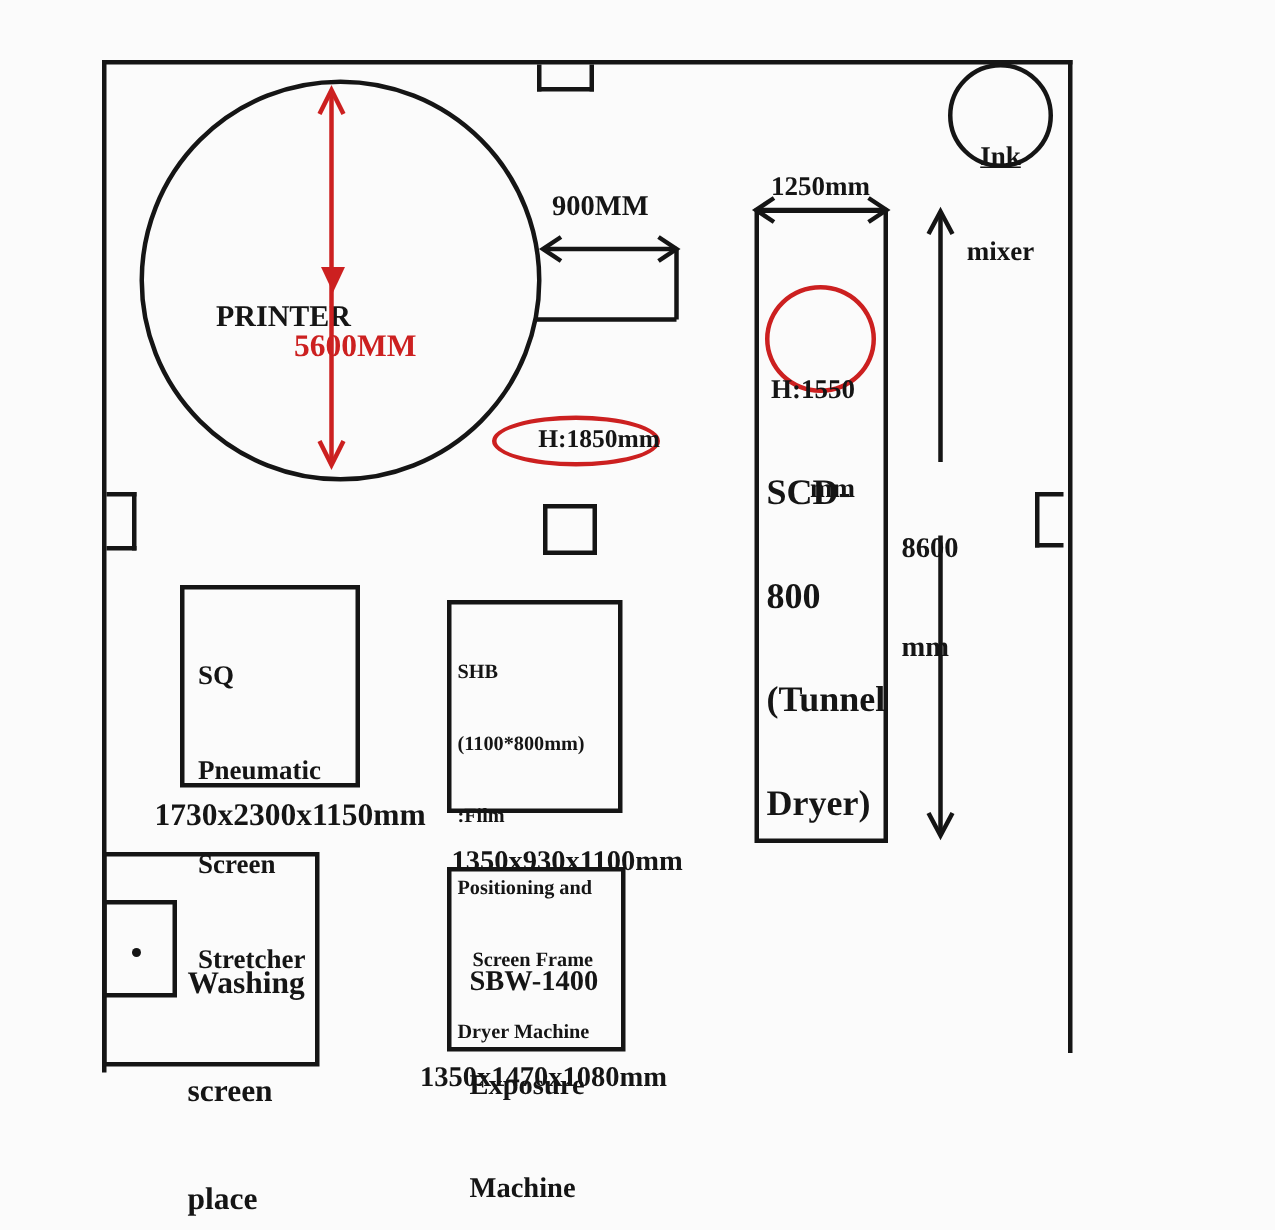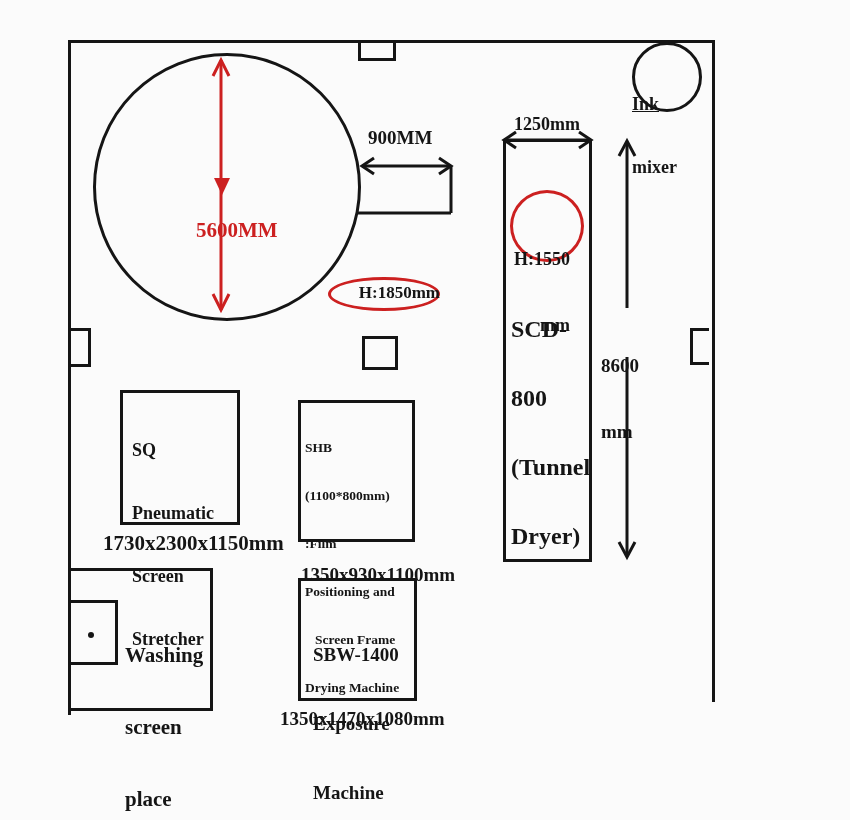--- a/index.html
+++ b/index.html
@@ -43,21 +43,21 @@
 
   
   .printer-label{left:144px;top:156px;font-size:20px;line-height:22px;}
   .dim-5600{left:196px;top:218px;font-size:21px;color:#cc2020;}
   .dim-900{left:368px;top:127px;font-size:19px;}
   .dim-1250{left:514px;top:114px;font-size:18px;}
   .h1850-label{left:328px;top:283px;width:112px;text-align:right;font-size:17px;}
   .h1550-label{left:514px;top:204px;font-size:18px;line-height:22px;text-align:right;}
   .scd-label{left:511px;top:272px;font-size:24px;line-height:23px;}
   .dim-8600{left:601px;top:311px;font-size:19px;line-height:22px;}
-  .ink-label{left:632px;top:52px;width:70px;text-align:left;font-size:18px;line-height:21px;}
+  .ink-label{left:632px;top:52px;width:70px;text-align:center;font-size:18px;line-height:21px;}
   .ink-label .ul{text-decoration:underline;}
   .sq-label{left:132px;top:398px;font-size:18px;line-height:21px;}
   .sq-dims{left:103px;top:531px;font-size:21px;}
   .shb-label{left:305px;top:408px;font-size:13.5px;line-height:16px;}
   .shb-label .indent{padding-left:10px;}
   .shb-dims{left:301px;top:564px;font-size:19px;}
   .sbw-label{left:313px;top:597px;font-size:19px;line-height:23px;}
   .sbw-dims{left:280px;top:708px;font-size:19px;}
   .washing-label{left:125px;top:595px;font-size:21px;line-height:24px;}
 
@@ -70,20 +70,21 @@
 <div class="abs line wall-left"></div>
 <div class="abs line wall-right"></div>
 
 <div class="bx notch-top"></div>
 <div class="bx notch-left"></div>
 <div class="bx notch-right"></div>
 <div class="bx small-square"></div>
 
 <div class="bx printer-circle"></div>
 <div class="label printer-label">
+  <div>PRINTER</div>
 </div>
 <div class="label dim-5600">5600MM</div>
 <div class="label dim-900">900MM</div>
 <div class="bx red-border h1850-ellipse"></div>
 <div class="label h1850-label">H:1850mm</div>
 
 <div class="bx ink-circle"></div>
 <div class="label ink-label">
   <div class="ul">Ink</div>
   <div>mixer</div>
@@ -116,21 +117,21 @@
 </div>
 <div class="label sq-dims">1730x2300x1150mm</div>
 
 <div class="bx shb-box"></div>
 <div class="label shb-label">
   <div>SHB</div>
   <div>(1100*800mm)</div>
   <div>:Film</div>
   <div>Positioning and</div>
   <div class="indent">Screen Frame</div>
-  <div>Drying Machine</div>
+  <div>Dryer Machine</div>
 </div>
 <div class="label shb-dims">1350x930x1100mm</div>
 
 <div class="bx sbw-box"></div>
 <div class="label sbw-label">
   <div>SBW-1400</div>
   <div>Exposure</div>
   <div>Machine</div>
 </div>
 <div class="label sbw-dims">1350x1470x1080mm</div>

